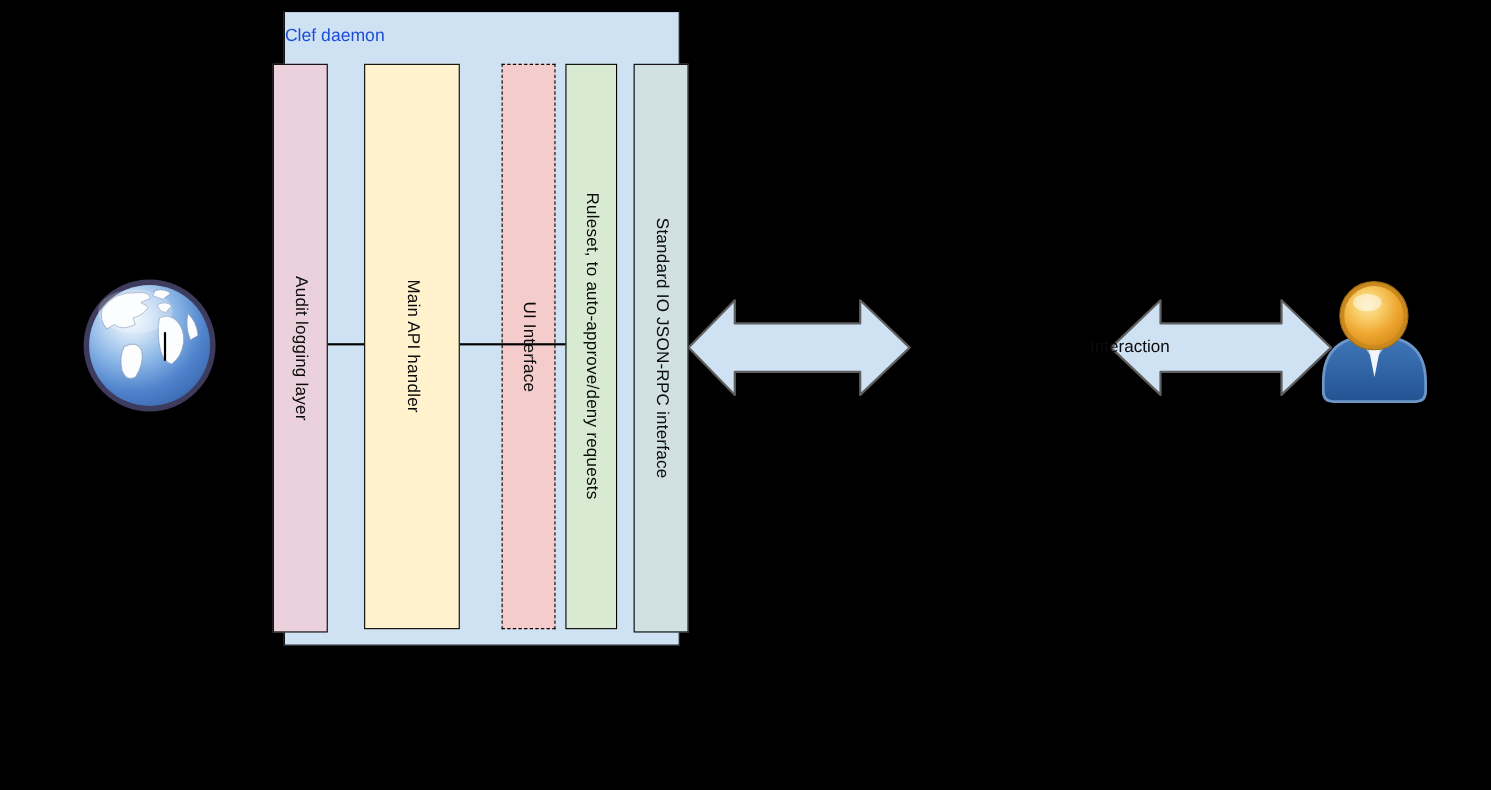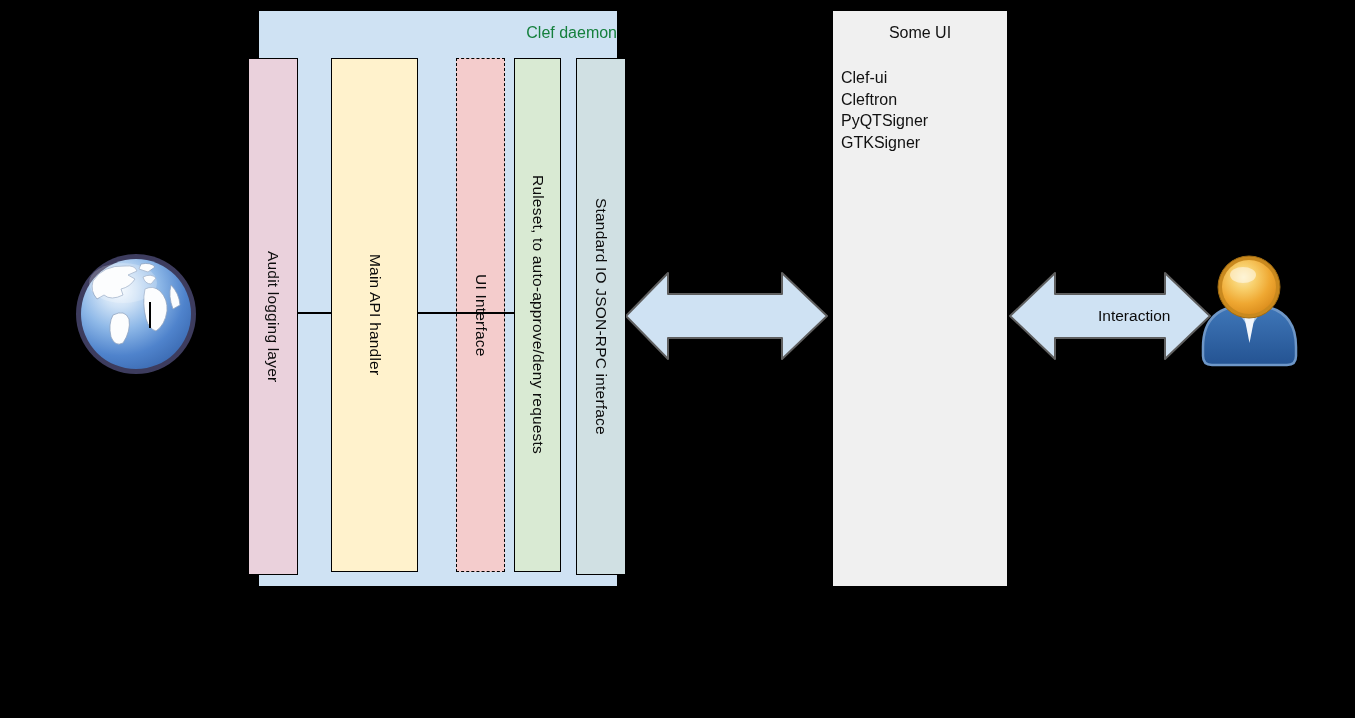--- a/index.html
+++ b/index.html
@@ -6,22 +6,22 @@
   .stage{
     position:relative;width:1355px;height:718px;background:#000;overflow:hidden;
     font-family:"Liberation Sans","DejaVu Sans",sans-serif;color:#111;
   }
   
   .clef-box{
     position:absolute;left:258px;top:10px;width:360px;height:577px;
     background:#cfe2f3;border:1.5px solid #000;box-sizing:border-box;z-index:1;
   }
   .clef-title{
-    position:absolute;left:0;top:12px;width:100%;text-align:right;
-    font-size:16px;line-height:19px;color:#15803d;
+    position:absolute;left:0;top:12px;width:100%;text-align:left;
+    font-size:16px;line-height:19px;color:#1d4ed8;
   }
   
   .bar{
     position:absolute;top:58px;border:1.5px solid #000;box-sizing:border-box;
     z-index:2;display:flex;align-items:center;justify-content:center;
   }
   .bar-label{
     writing-mode:vertical-rl;text-orientation:mixed;white-space:nowrap;
     font-size:15.5px;color:#0b0b0b;letter-spacing:.2px;
   }
@@ -41,21 +41,21 @@
     background:#f0f0f0;border:1.5px solid #000;box-sizing:border-box;z-index:1;
   }
   .someui-title{margin-top:12px;text-align:center;font-size:16px;line-height:19px;}
   .someui-items{margin-top:25px;padding-left:8px;font-size:16px;line-height:21.5px;}
   
   .arrow-svg{position:absolute;z-index:1;}
   .arrow1{left:620px;top:266px;}
   .arrow2{left:1007px;top:266px;}
   .arrow-label{position:absolute;z-index:2;font-size:15.5px;line-height:21px;color:#0b0b0b;}
   .arrow1-label{left:656px;top:291px;}
-  .arrow2-label{left:1098px;top:305px;}
+  .arrow2-label{left:991px;top:305px;}
   
   .globe-svg{position:absolute;left:73px;top:251px;z-index:1;}
   .person-svg{position:absolute;left:1201px;top:255px;z-index:2;}
 </style>
 </head>
 <body>
 
 <div class="stage">
 
   <svg class="globe-svg" width="126" height="126" viewBox="0 0 126 126">
@@ -102,29 +102,20 @@
     <span class="bar-label">Standard IO JSON-RPC interface</span>
   </div>
 
   <div class="conn conn-seg1"></div>
   <div class="conn conn-seg2"></div>
 
   <svg class="arrow-svg arrow1" width="212" height="100" viewBox="0 0 212 100">
     <polygon class="arrow-poly" points="6,50 48,7 48,28 162,28 162,7 207,50 162,93 162,72 48,72 48,93" stroke-width="2" stroke-linejoin="round" fill="#cfe2f3" stroke="#5f5f5f"></polygon>
   </svg>
 
-  <div class="someui-box" style="background: rgb(240, 240, 240);">
-    <div class="someui-title">Some UI</div>
-    <div class="someui-items">
-      <div>Clef-ui</div>
-      <div>Cleftron</div>
-      <div>PyQTSigner</div>
-      <div>GTKSigner</div>
-    </div>
-  </div>
 
   <svg class="arrow-svg arrow2" width="206" height="100" viewBox="0 0 206 100">
     <polygon class="arrow-poly" points="3,50 48,7 48,28 158,28 158,7 203,50 158,93 158,72 48,72 48,93" stroke-width="2" stroke-linejoin="round" fill="#cfe2f3" stroke="#5f5f5f"></polygon>
   </svg>
   <div class="arrow-label arrow2-label">Interaction</div>
 
   <svg class="person-svg" width="97" height="112" viewBox="0 0 97 112">
     <defs>
       <linearGradient id="pBody" x1="0" y1="0" x2="0" y2="1">
         <stop offset="0%" stop-color="#4078ba"></stop>

